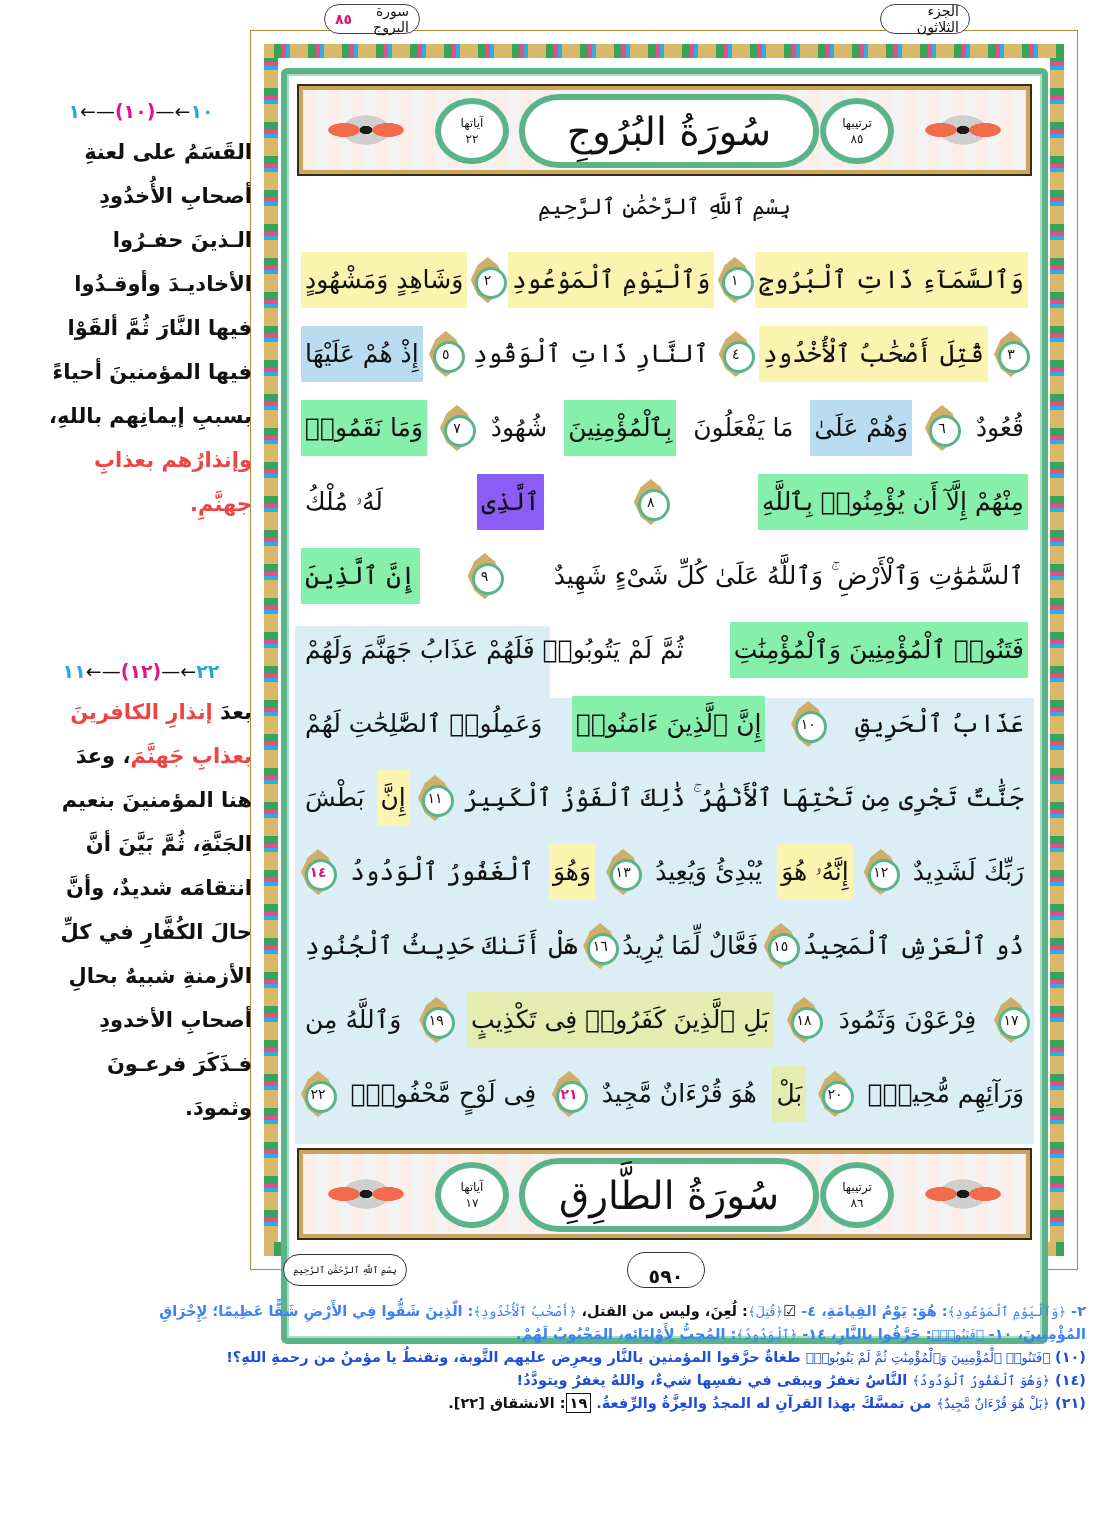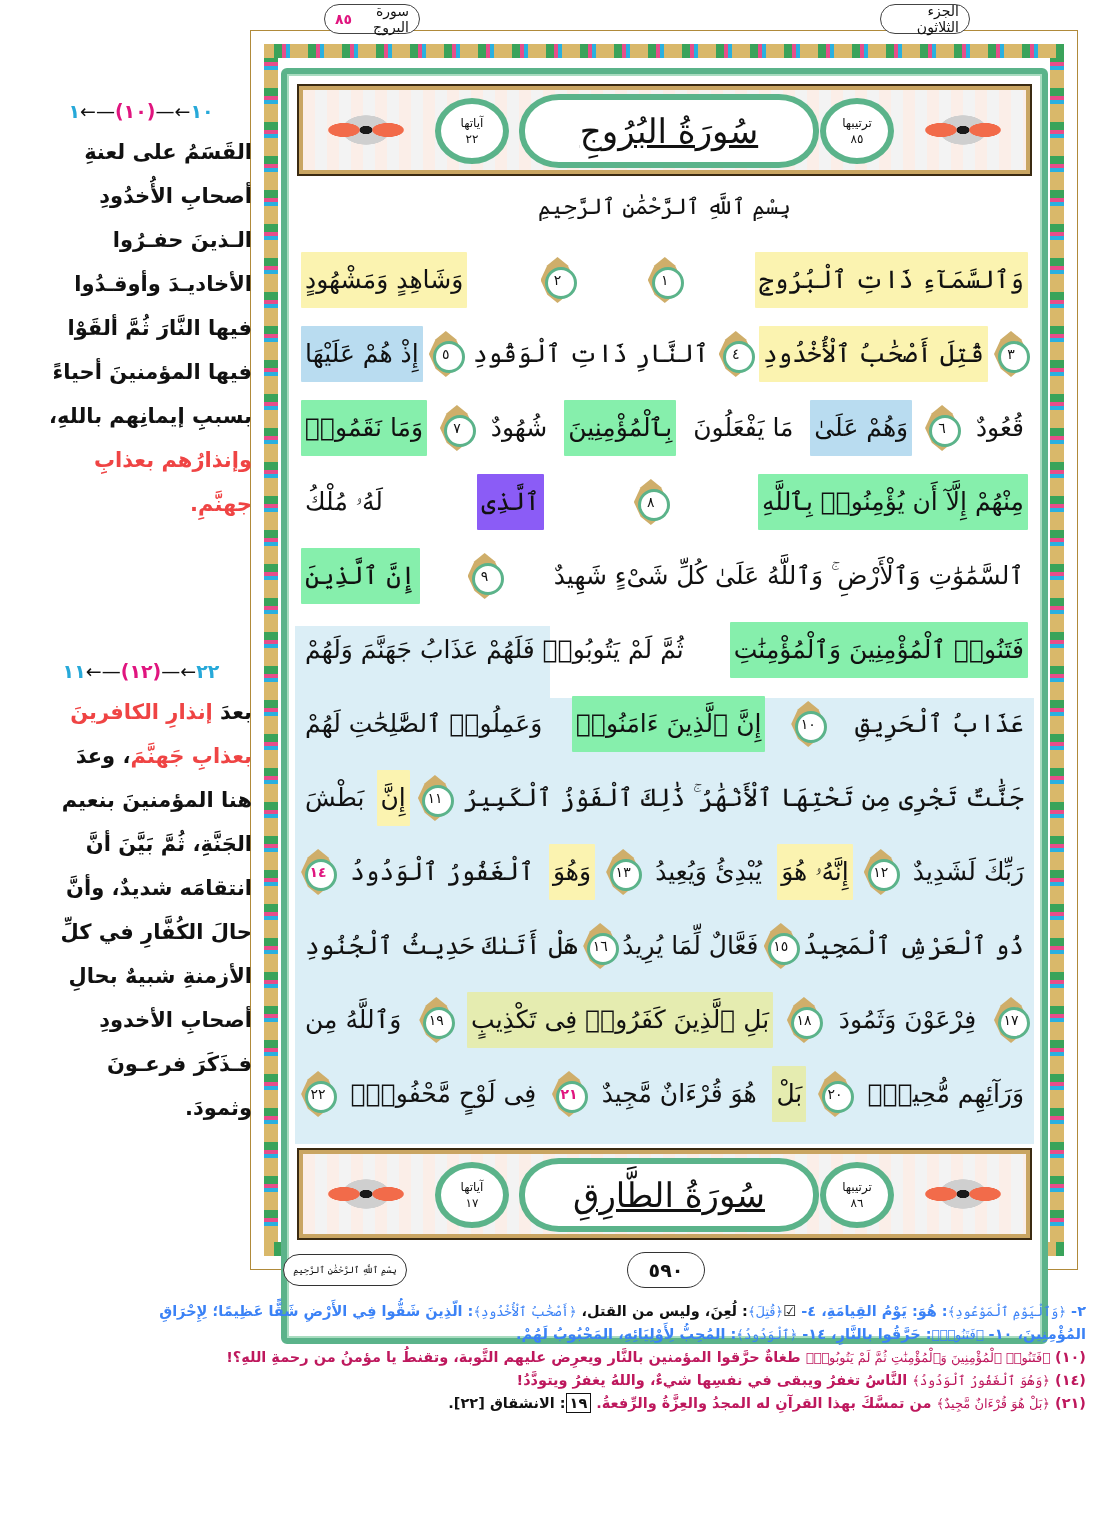--- a/index.html
+++ b/index.html
@@ -46,21 +46,21 @@
   .banner .orn-l, .banner .orn-r { position: absolute; top: 6px; width: 110px; height: 68px;
     background: radial-gradient(ellipse at 30% 50%, #f26b4a 0 14%, transparent 15%), radial-gradient(ellipse at 70% 50%, #f26b4a 0 14%, transparent 15%),
                 radial-gradient(ellipse at 50% 50%, #1a1a1a 0 8%, #cfcfcf 9% 30%, transparent 31%); }
   .banner .orn-l { left: 8px; } .banner .orn-r { right: 8px; }
   .banner .medal { position: absolute; top: 8px; width: 74px; height: 66px; border-radius: 50%; background: #fff;
     border: 6px solid #5bb38a; display: flex; flex-direction: column; align-items: center; justify-content: center;
     font-size: 12px; line-height: 16px; direction: rtl; }
   .banner .medal-l { left: 132px; } .banner .medal-r { right: 132px; }
   .banner .title-box { position: absolute; left: 216px; width: 300px; top: 4px; height: 74px; background: #fff;
     border: 6px solid #5bb38a; border-radius: 40px / 36px; display: flex; align-items: center; justify-content: center;
-    font-family: "DejaVu Serif", serif; font-size: 34px; direction: rtl; text-decoration: underline; }
+    font-family: "DejaVu Serif", serif; font-size: 39px; direction: rtl; }
 
   
   .text-area { position: absolute; left: 8px; top: 112px; width: 739px; height: 958px; direction: rtl; }
   .text-area .blue-bg { position: absolute; left: 0; right: 0; top: 512px; bottom: 0; background: #dbeef6; }
   .text-area .blue-bg-top { position: absolute; left: 0; width: 255px; top: 440px; height: 72px; background: #dbeef6; }
 
   .basmala { position: absolute; top: 8px; left: 0; right: 0; text-align: center; font-family: "DejaVu Serif", serif; font-size: 22px; }
 
   .line { position: absolute; left: 0; right: 0; height: 72px; display: flex; flex-direction: row; align-items: center;
     justify-content: space-between; padding: 0 6px; font-family: "DejaVu Serif", serif; font-size: 25px; white-space: nowrap; }
@@ -70,30 +70,30 @@
   .ayah { display: inline-flex; align-items: center; justify-content: center; width: 34px; height: 46px; flex: 0 0 auto;
     position: relative; font-size: 14px; font-family: "DejaVu Sans", sans-serif; }
   .ayah::before { content: ""; position: absolute; inset: 0; background: #cfae6a;
     clip-path: polygon(50% 0, 80% 18%, 100% 50%, 80% 82%, 50% 100%, 20% 82%, 0 50%, 20% 18%); }
   .ayah::after { content: ""; position: absolute; width: 26px; height: 26px; border-radius: 50%; background: #fff; border: 3px solid #5bb38a; top: 10px; left: 4px; }
   .ayah span { position: relative; z-index: 2; }
   .ayah.red span { color: #e0157f; font-weight: bold; }
 
   
   .page-no { position: absolute; left: 627px; top: 1252px; width: 78px; height: 36px; background: #fff; border: 1.5px solid #333;
-    border-radius: 18px; display: flex; align-items: center; justify-content: center; font-weight: bold; font-size: 19px; z-index: 3; }
+    border-radius: 18px; display: flex; align-items: flex-end; justify-content: center; font-weight: bold; font-size: 19px; z-index: 3; }
   .mini-bas { position: absolute; left: 283px; top: 1254px; width: 124px; height: 32px; background: #fff; border: 1.5px solid #333;
     border-radius: 16px; display: flex; align-items: center; justify-content: center; font-size: 9px; font-family: "DejaVu Serif", serif; z-index: 3; }
 
   
   .notes { position: absolute; left: 8px; right: 10px; top: 1300px; direction: rtl; text-align: right; font-weight: bold;
     font-size: 14.5px; line-height: 22px; }
   .notes .c { color: #3b82f6; }
   .notes .k { color: #111; }
-  .notes .m { color: #be185d; margin-top: 44px; }
+  .notes .m { color: #1d4ed8; margin-top: 44px; }
   .notes .q { font-family: "DejaVu Serif", serif; font-weight: normal; font-size: 13px; }
   .notes .boxno { display: inline-block; border: 1.5px solid #111; padding: 0 3px; line-height: 18px; }
 </style>
 </head>
 <body>
 
 <div class="pill pill-juz">
   <span>الجزء الثلاثون</span>
 </div>
 <div class="pill pill-surah">
@@ -159,20 +159,21 @@
   <div class="text-area">
     <div class="blue-bg-top"></div>
     <div class="blue-bg"></div>
     <div class="basmala">بِسْمِ ٱللَّهِ ٱلرَّحْمَٰنِ ٱلرَّحِيمِ</div>
     <div id="lines">
         <div class="line" style="top: 58px;">
           <span class="seg y">وَٱلسَّمَآءِ ذَاتِ ٱلْبُرُوجِ</span>
           <span class="ayah">
             <span>١</span>
           </span>
+          <span class="seg y">وَٱلْيَوْمِ ٱلْمَوْعُودِ</span>
           <span class="ayah">
             <span>٢</span>
           </span>
           <span class="seg y">وَشَاهِدٍ وَمَشْهُودٍ</span>
         </div>
         <div class="line" style="top: 132px;">
           <span class="ayah">
             <span>٣</span>
           </span>
           <span class="seg y">قُتِلَ أَصْحَٰبُ ٱلْأُخْدُودِ</span>

